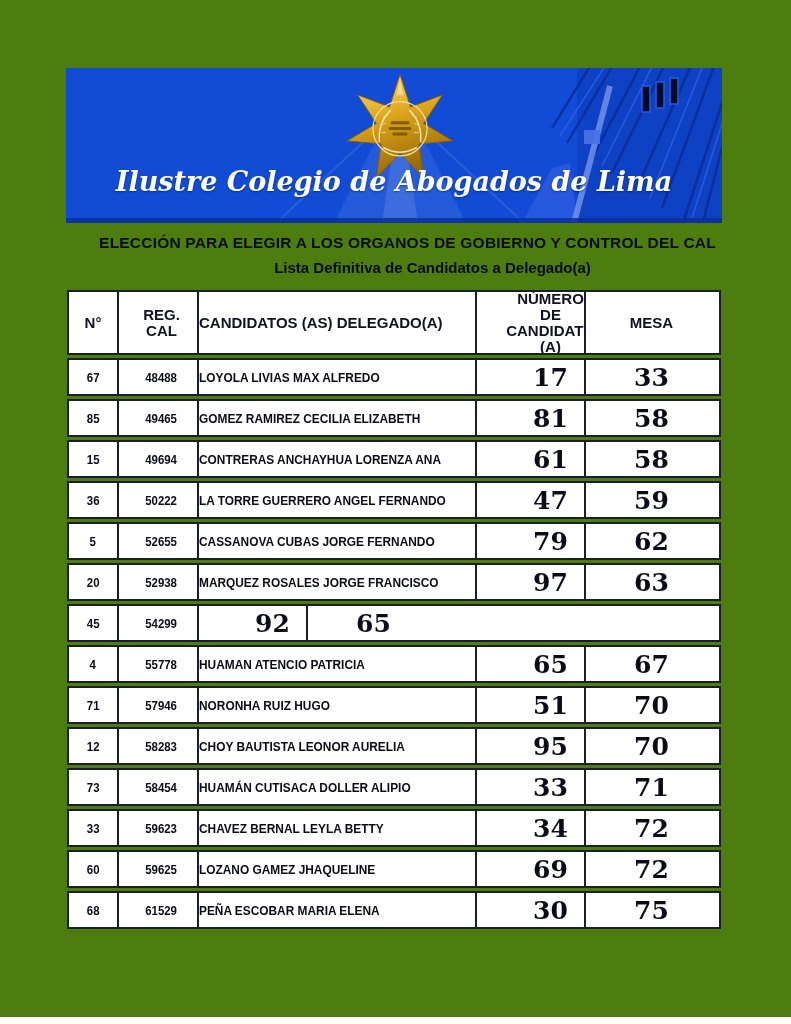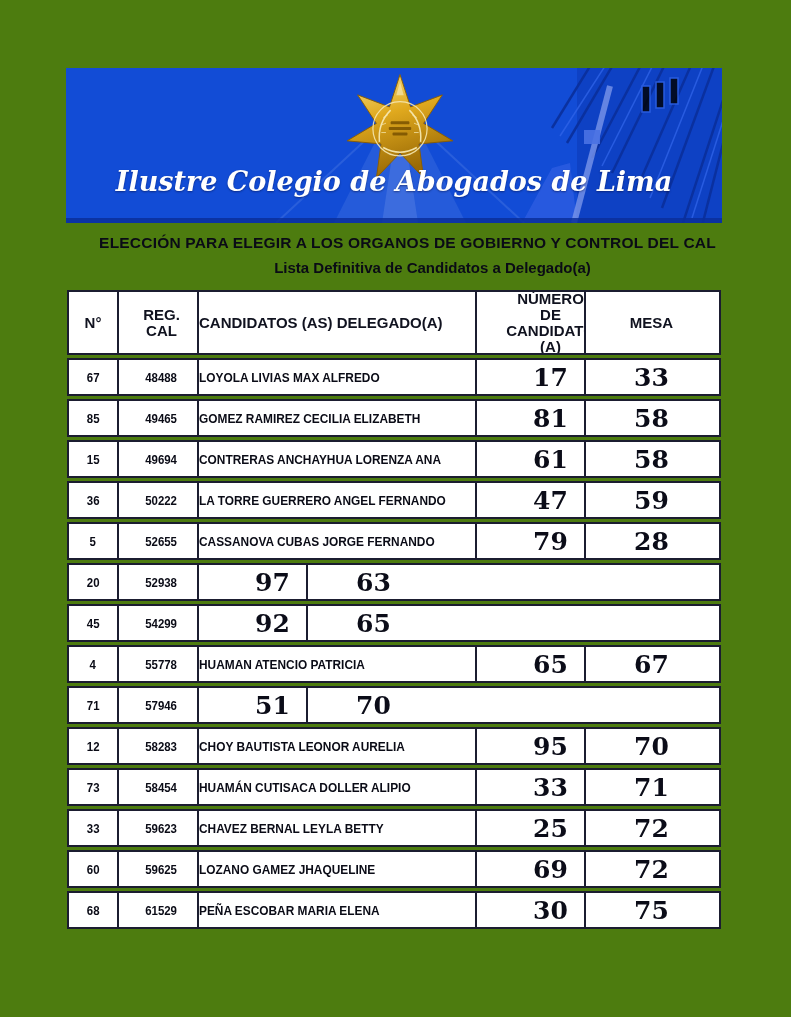--- a/index.html
+++ b/index.html
@@ -227,30 +227,33 @@
     <div class="tcell c-reg">
             <span class="cond small-num">52655</span>
           </div>
     <div class="tcell c-name">
             <span class="cond-left cand-name">CASSANOVA CUBAS JORGE FERNANDO</span>
           </div>
     <div class="tcell c-num">
             <span class="big-num">79</span>
           </div>
     <div class="tcell c-mesa">
-            <span class="big-num">28</span>
+            <span class="big-num">62</span>
           </div>
   </div>
         <div class="trow tdata">
     <div class="tcell c-n">
             <span class="cond small-num">20</span>
           </div>
     <div class="tcell c-reg">
             <span class="cond small-num">52938</span>
           </div>
+    <div class="tcell c-name">
+            <span class="cond-left cand-name">MARQUEZ ROSALES JORGE FRANCISCO</span>
+          </div>
     <div class="tcell c-num">
             <span class="big-num">97</span>
           </div>
     <div class="tcell c-mesa">
             <span class="big-num">63</span>
           </div>
   </div>
         <div class="trow tdata">
     <div class="tcell c-n">
             <span class="cond small-num">45</span>
@@ -282,20 +285,23 @@
             <span class="big-num">67</span>
           </div>
   </div>
         <div class="trow tdata">
     <div class="tcell c-n">
             <span class="cond small-num">71</span>
           </div>
     <div class="tcell c-reg">
             <span class="cond small-num">57946</span>
           </div>
+    <div class="tcell c-name">
+            <span class="cond-left cand-name">NORONHA RUIZ HUGO</span>
+          </div>
     <div class="tcell c-num">
             <span class="big-num">51</span>
           </div>
     <div class="tcell c-mesa">
             <span class="big-num">70</span>
           </div>
   </div>
         <div class="trow tdata">
     <div class="tcell c-n">
             <span class="cond small-num">12</span>
@@ -334,21 +340,21 @@
     <div class="tcell c-n">
             <span class="cond small-num">33</span>
           </div>
     <div class="tcell c-reg">
             <span class="cond small-num">59623</span>
           </div>
     <div class="tcell c-name">
             <span class="cond-left cand-name">CHAVEZ BERNAL LEYLA BETTY</span>
           </div>
     <div class="tcell c-num">
-            <span class="big-num">25</span>
+            <span class="big-num">34</span>
           </div>
     <div class="tcell c-mesa">
             <span class="big-num">72</span>
           </div>
   </div>
         <div class="trow tdata">
     <div class="tcell c-n">
             <span class="cond small-num">60</span>
           </div>
     <div class="tcell c-reg">

